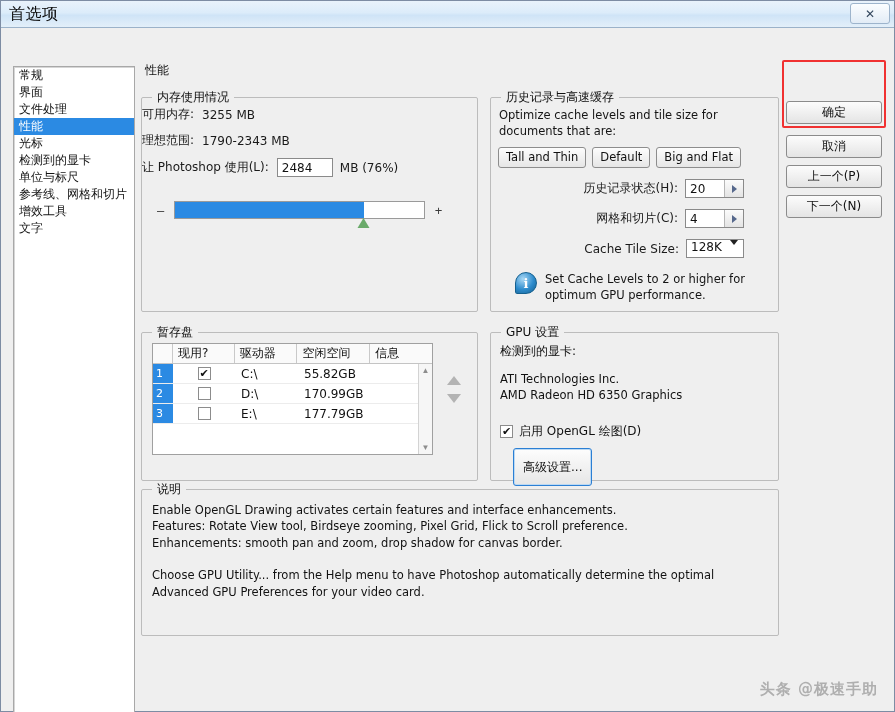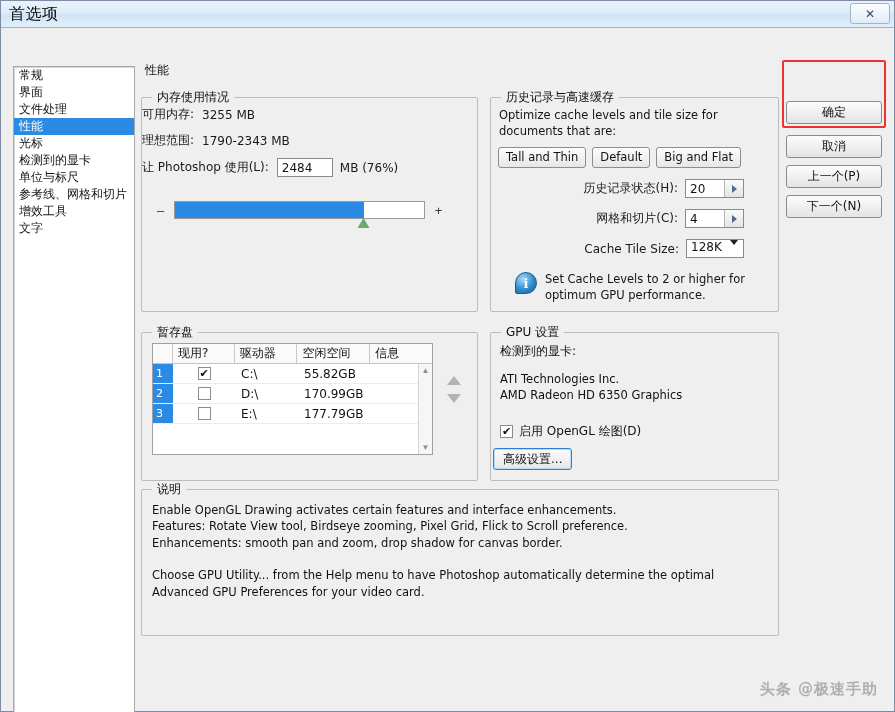--- a/index.html
+++ b/index.html
@@ -269,25 +269,25 @@
     font-size: 12px; color: #111; margin: 2px 0 0 9px;
     font-family: "DejaVu Sans", "Liberation Sans", sans-serif;
   }
   .gpu-name {
     font-size: 11.5px; color: #111; line-height: 1.35; margin: 12px 0 0 9px;
     font-family: "DejaVu Sans", "Liberation Sans", sans-serif;
   }
   .gl-row { display: flex; align-items: center; gap: 6px; margin: 20px 0 0 9px; }
   .gl-row .lbl { font-size: 12px; color: #111; font-family: "DejaVu Sans","Liberation Sans",sans-serif; }
   .adv-btn {
-    margin: 8px 0 0 2px;
+    margin: 8px 0 0 22px;
     border: 1px solid #2b7fd4; border-radius: 3px;
     box-shadow: 0 0 0 1px #bcd9f3 inset;
     background: linear-gradient(to bottom,#fdfdfd,#e6e6e6);
-    font-size: 12px; color: #111; height: 22px; padding: 0 9px;
+    font-size: 12px; color: #111; height: 38px; padding: 0 9px;
     line-height: 20px; cursor: pointer;
     font-family: "DejaVu Sans", "Liberation Sans", sans-serif;
   }
   
   .desc-text {
     font-size: 11.5px; color: #121212; line-height: 1.42;
     margin: 4px 10px 0 10px; white-space: pre-wrap;
     font-family: "DejaVu Sans", "Liberation Sans", sans-serif;
   }
   

